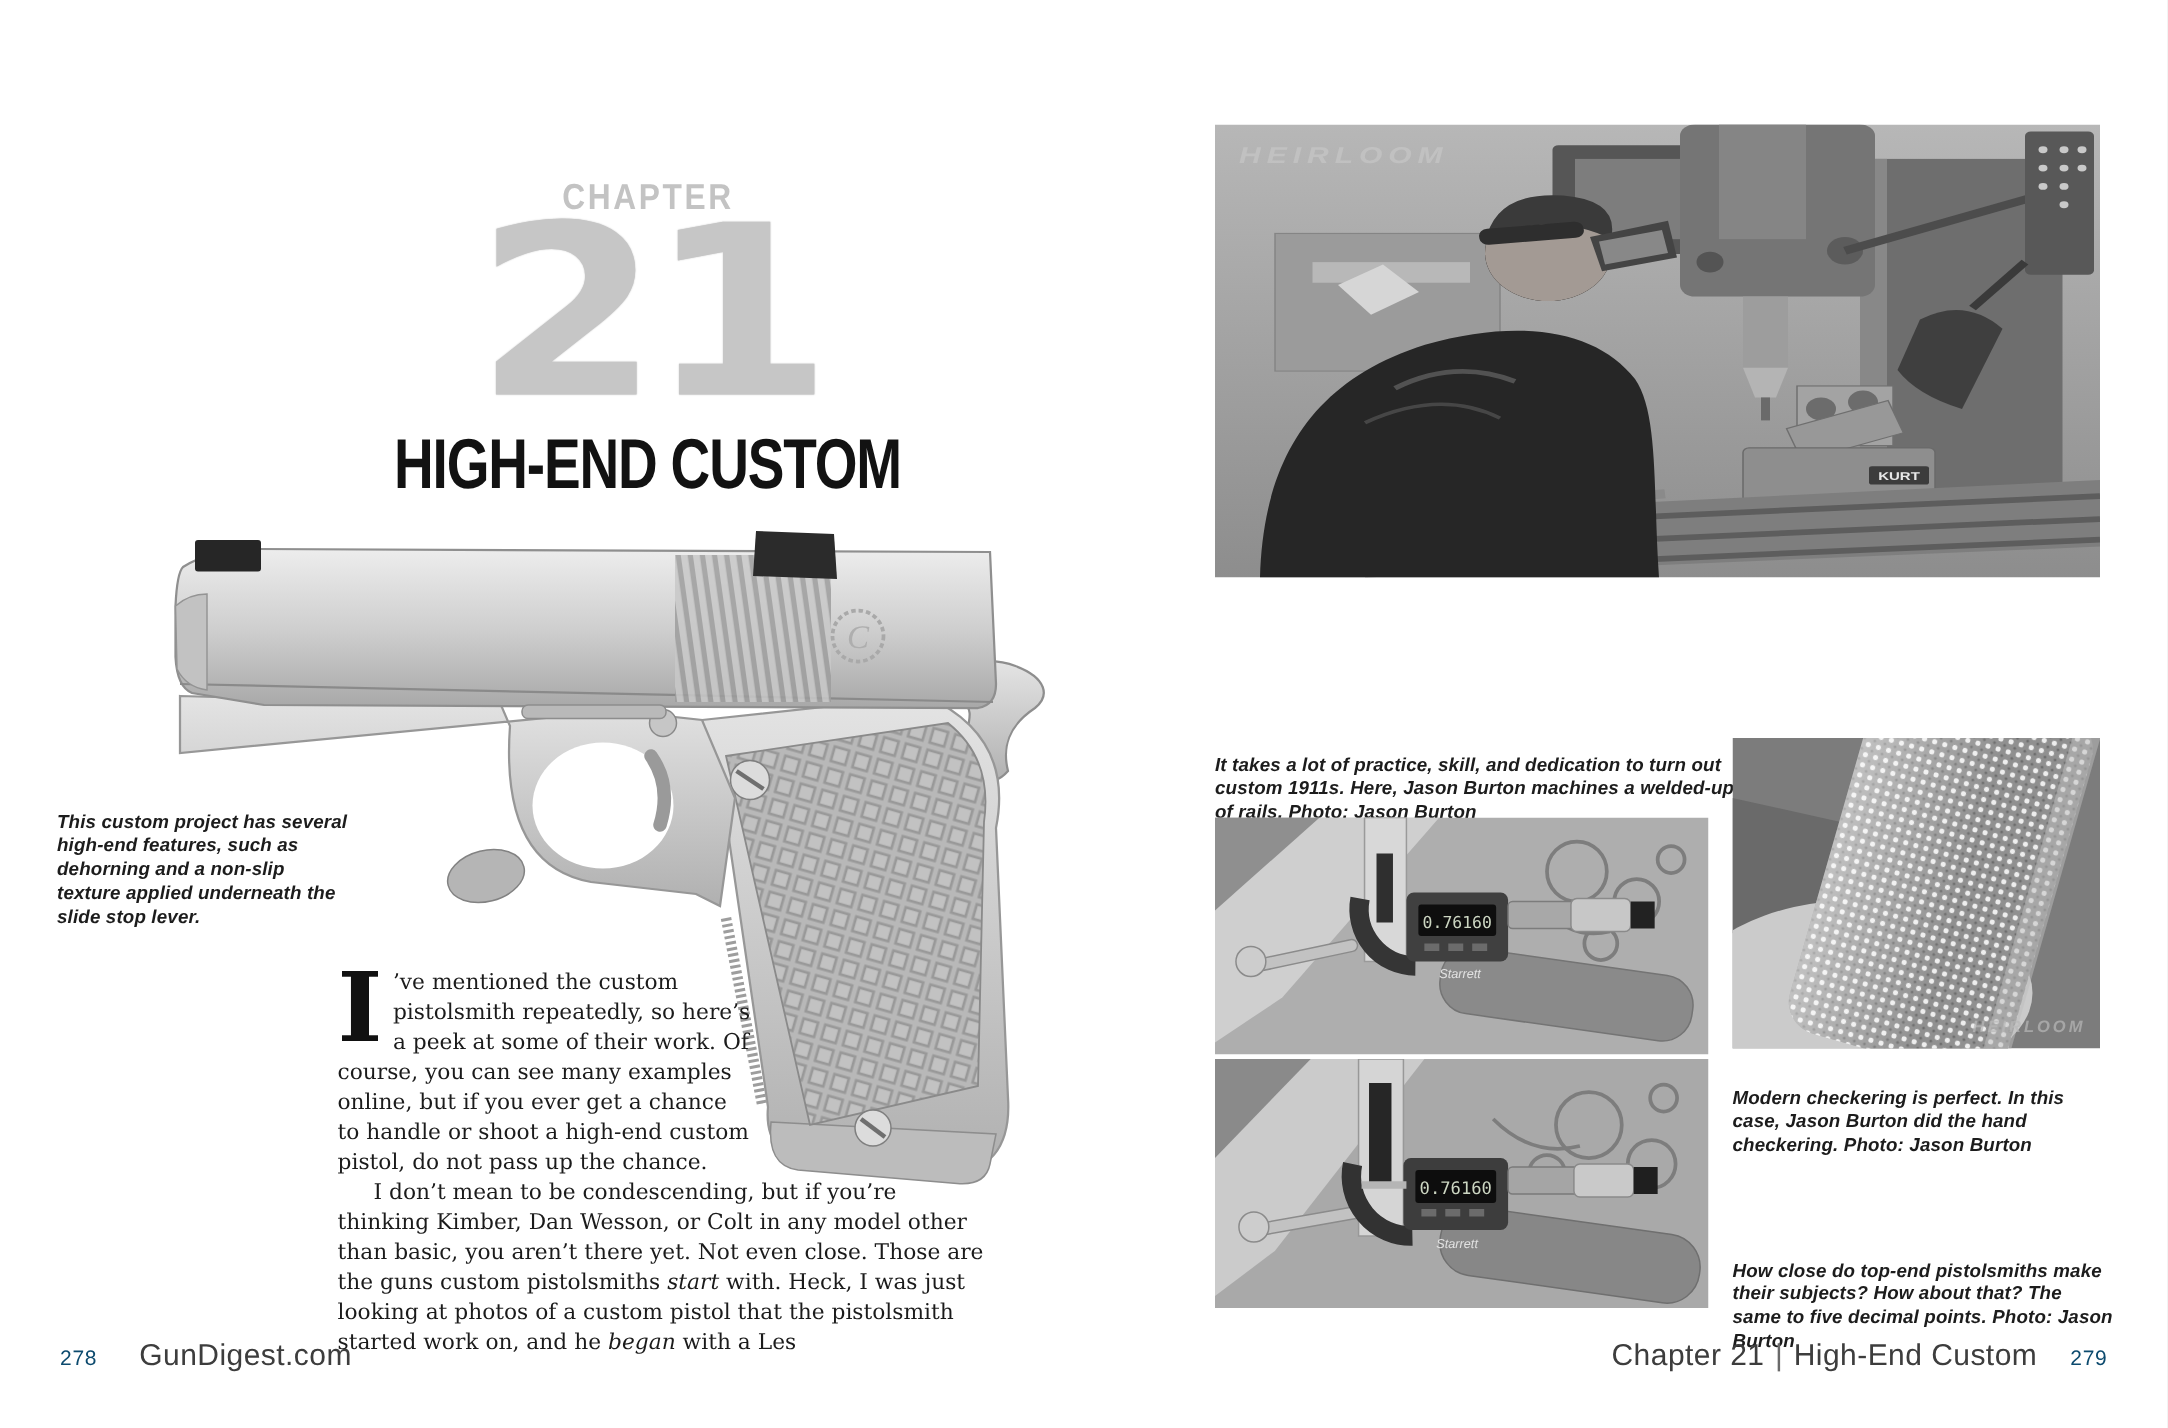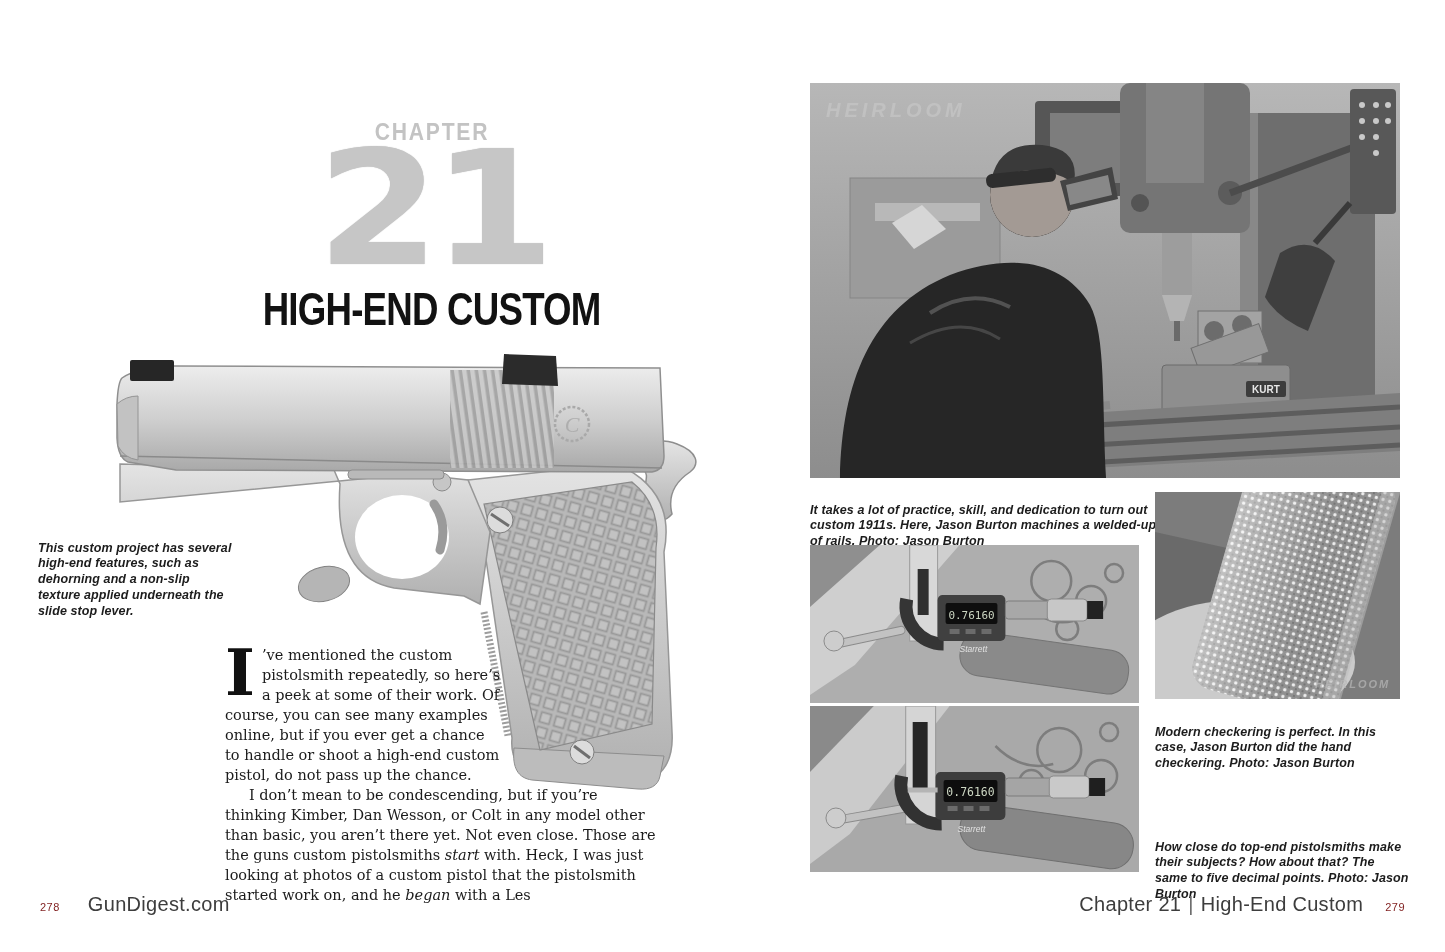--- a/index.html
+++ b/index.html
@@ -42,30 +42,30 @@
   .body-text p{margin:0;}
   .p1{width:276px;}
   .p2{text-indent:24px;margin-top:0;}
   .dropcap{
     float:left;font-family:"DejaVu Serif",serif;font-weight:700;
     font-size:64px;line-height:50px;padding:3px 7px 0 0;color:#111;
   }
   .ital{font-style:italic;}
 
   
-  .folio{font-size:11px;color:#7f1d1d;letter-spacing:.5px;}
+  .folio{font-size:14px;color:#0c4a6e;letter-spacing:.5px;}
   .footer-left{left:40px;top:893px;display:flex;align-items:baseline;gap:28px;}
   .footer-right{left:1060px;top:893px;width:345px;display:flex;align-items:baseline;justify-content:flex-end;gap:22px;}
   .running-text{font-size:20px;color:#3d3d3d;letter-spacing:.3px;}
   .running-text .sep{margin:0 7px;color:#6a6a6a;}
 
   
   figure{margin:0;}
   .photo svg{display:block;width:100%;height:100%;}
-  .photo-main{left:810px;top:83px;width:590px;height:395px;}
+  .photo-main{left:810px;top:83px;width:590px;height:302px;}
   .cap-main{left:810px;top:490px;width:372px;}
   .photo-mic1{left:810px;top:545px;width:329px;height:158px;}
   .photo-mic2{left:810px;top:706px;width:329px;height:166px;}
   .photo-check{left:1155px;top:492px;width:245px;height:207px;}
   .cap-check{left:1155px;top:712px;width:254px;}
   .cap-mic{left:1155px;top:827px;width:254px;}
 
   
   .pistol-art{left:112px;top:352px;width:585px;height:440px;}
   .pistol-art svg{width:100%;height:100%;display:block;}

